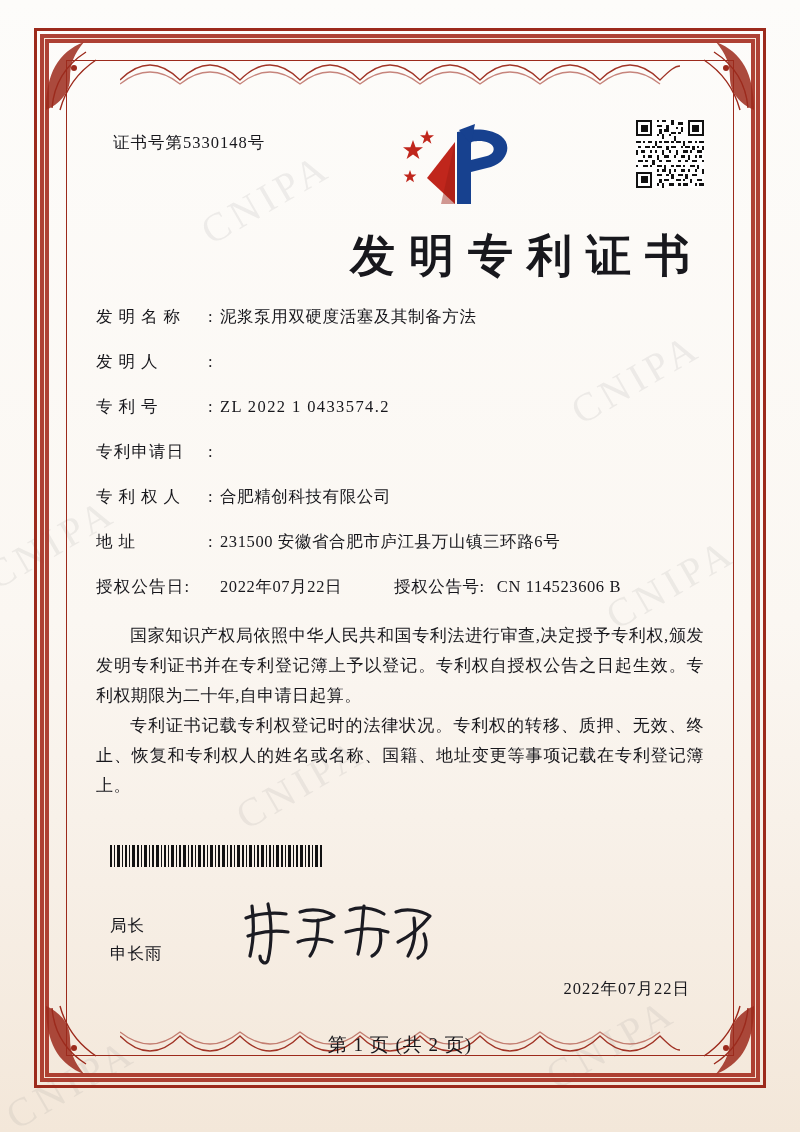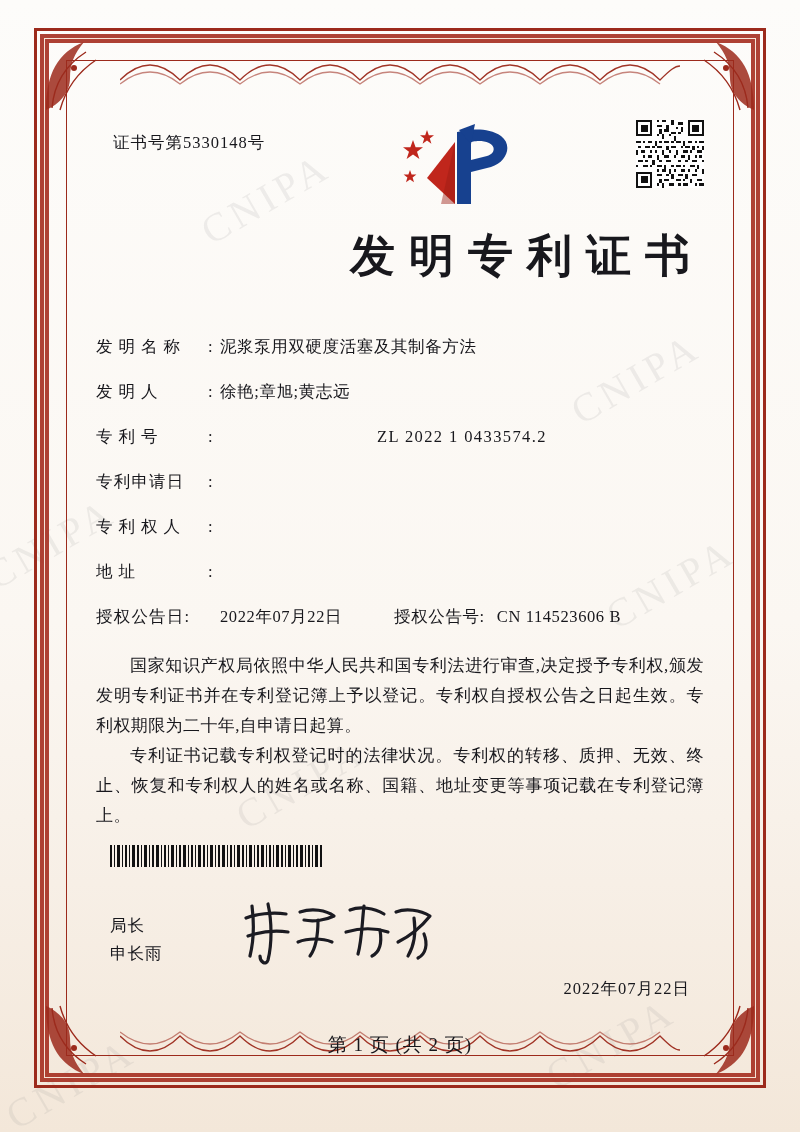--- a/index.html
+++ b/index.html
@@ -127,21 +127,21 @@
     margin-top: 14px;
     text-align: right;
     font-size: 45px;
     letter-spacing: 14px;
     color: #18181d;
     font-weight: bold;
     font-family: "DejaVu Serif", "Liberation Serif", serif;
     text-indent: 14px;
   }
   .fields {
-    margin-top: 50px;
+    margin-top: 20px;
   }
   .field {
     display: flex;
     align-items: baseline;
     font-size: 16.5px;
     color: #17171c;
     margin-bottom: 23px;
     letter-spacing: 0.6px;
   }
   .field .lbl {
@@ -153,21 +153,20 @@
   .field .sep {
     width: 12px;
     flex: none;
   }
   .field .val {
     flex: 1;
   }
   .field .val.mono {
     font-family: "Liberation Serif", serif;
     letter-spacing: 1.4px;
-    text-align: center;
   }
   .field .val2 {
     margin-left: 52px;
   }
   .para {
     font-size: 17px;
     line-height: 30px;
     color: #17171c;
     text-align: justify;
     text-indent: 2em;
@@ -438,38 +437,39 @@
 
     <div class="fields">
       <div class="field">
         <span class="lbl">发明名称</span>
         <span class="sep">:</span>
         <span class="val">泥浆泵用双硬度活塞及其制备方法</span>
       </div>
       <div class="field">
         <span class="lbl">发明人</span>
         <span class="sep">:</span>
-        <span class="val">徐艳;章旭;黄志远</span>
       </div>
       <div class="field">
         <span class="lbl">专利号</span>
         <span class="sep">:</span>
         <span class="val mono">ZL 2022 1 0433574.2</span>
       </div>
       <div class="field">
         <span class="lbl tight">专利申请日</span>
         <span class="sep">:</span>
       </div>
       <div class="field">
         <span class="lbl">专利权人</span>
         <span class="sep">:</span>
+        <span class="val">合肥精创科技有限公司</span>
       </div>
       <div class="field">
         <span class="lbl">地址</span>
         <span class="sep">:</span>
+        <span class="val">231500 安徽省合肥市庐江县万山镇三环路6号</span>
       </div>
 
       <div class="field">
         <span class="lbl tight">授权公告日:</span>
         <span class="sep"></span>
         <span>2022年07月22日</span>
         <span class="val2">授权公告号:</span>
         <span class="sep"></span>
         <span>CN 114523606 B</span>
       </div>

